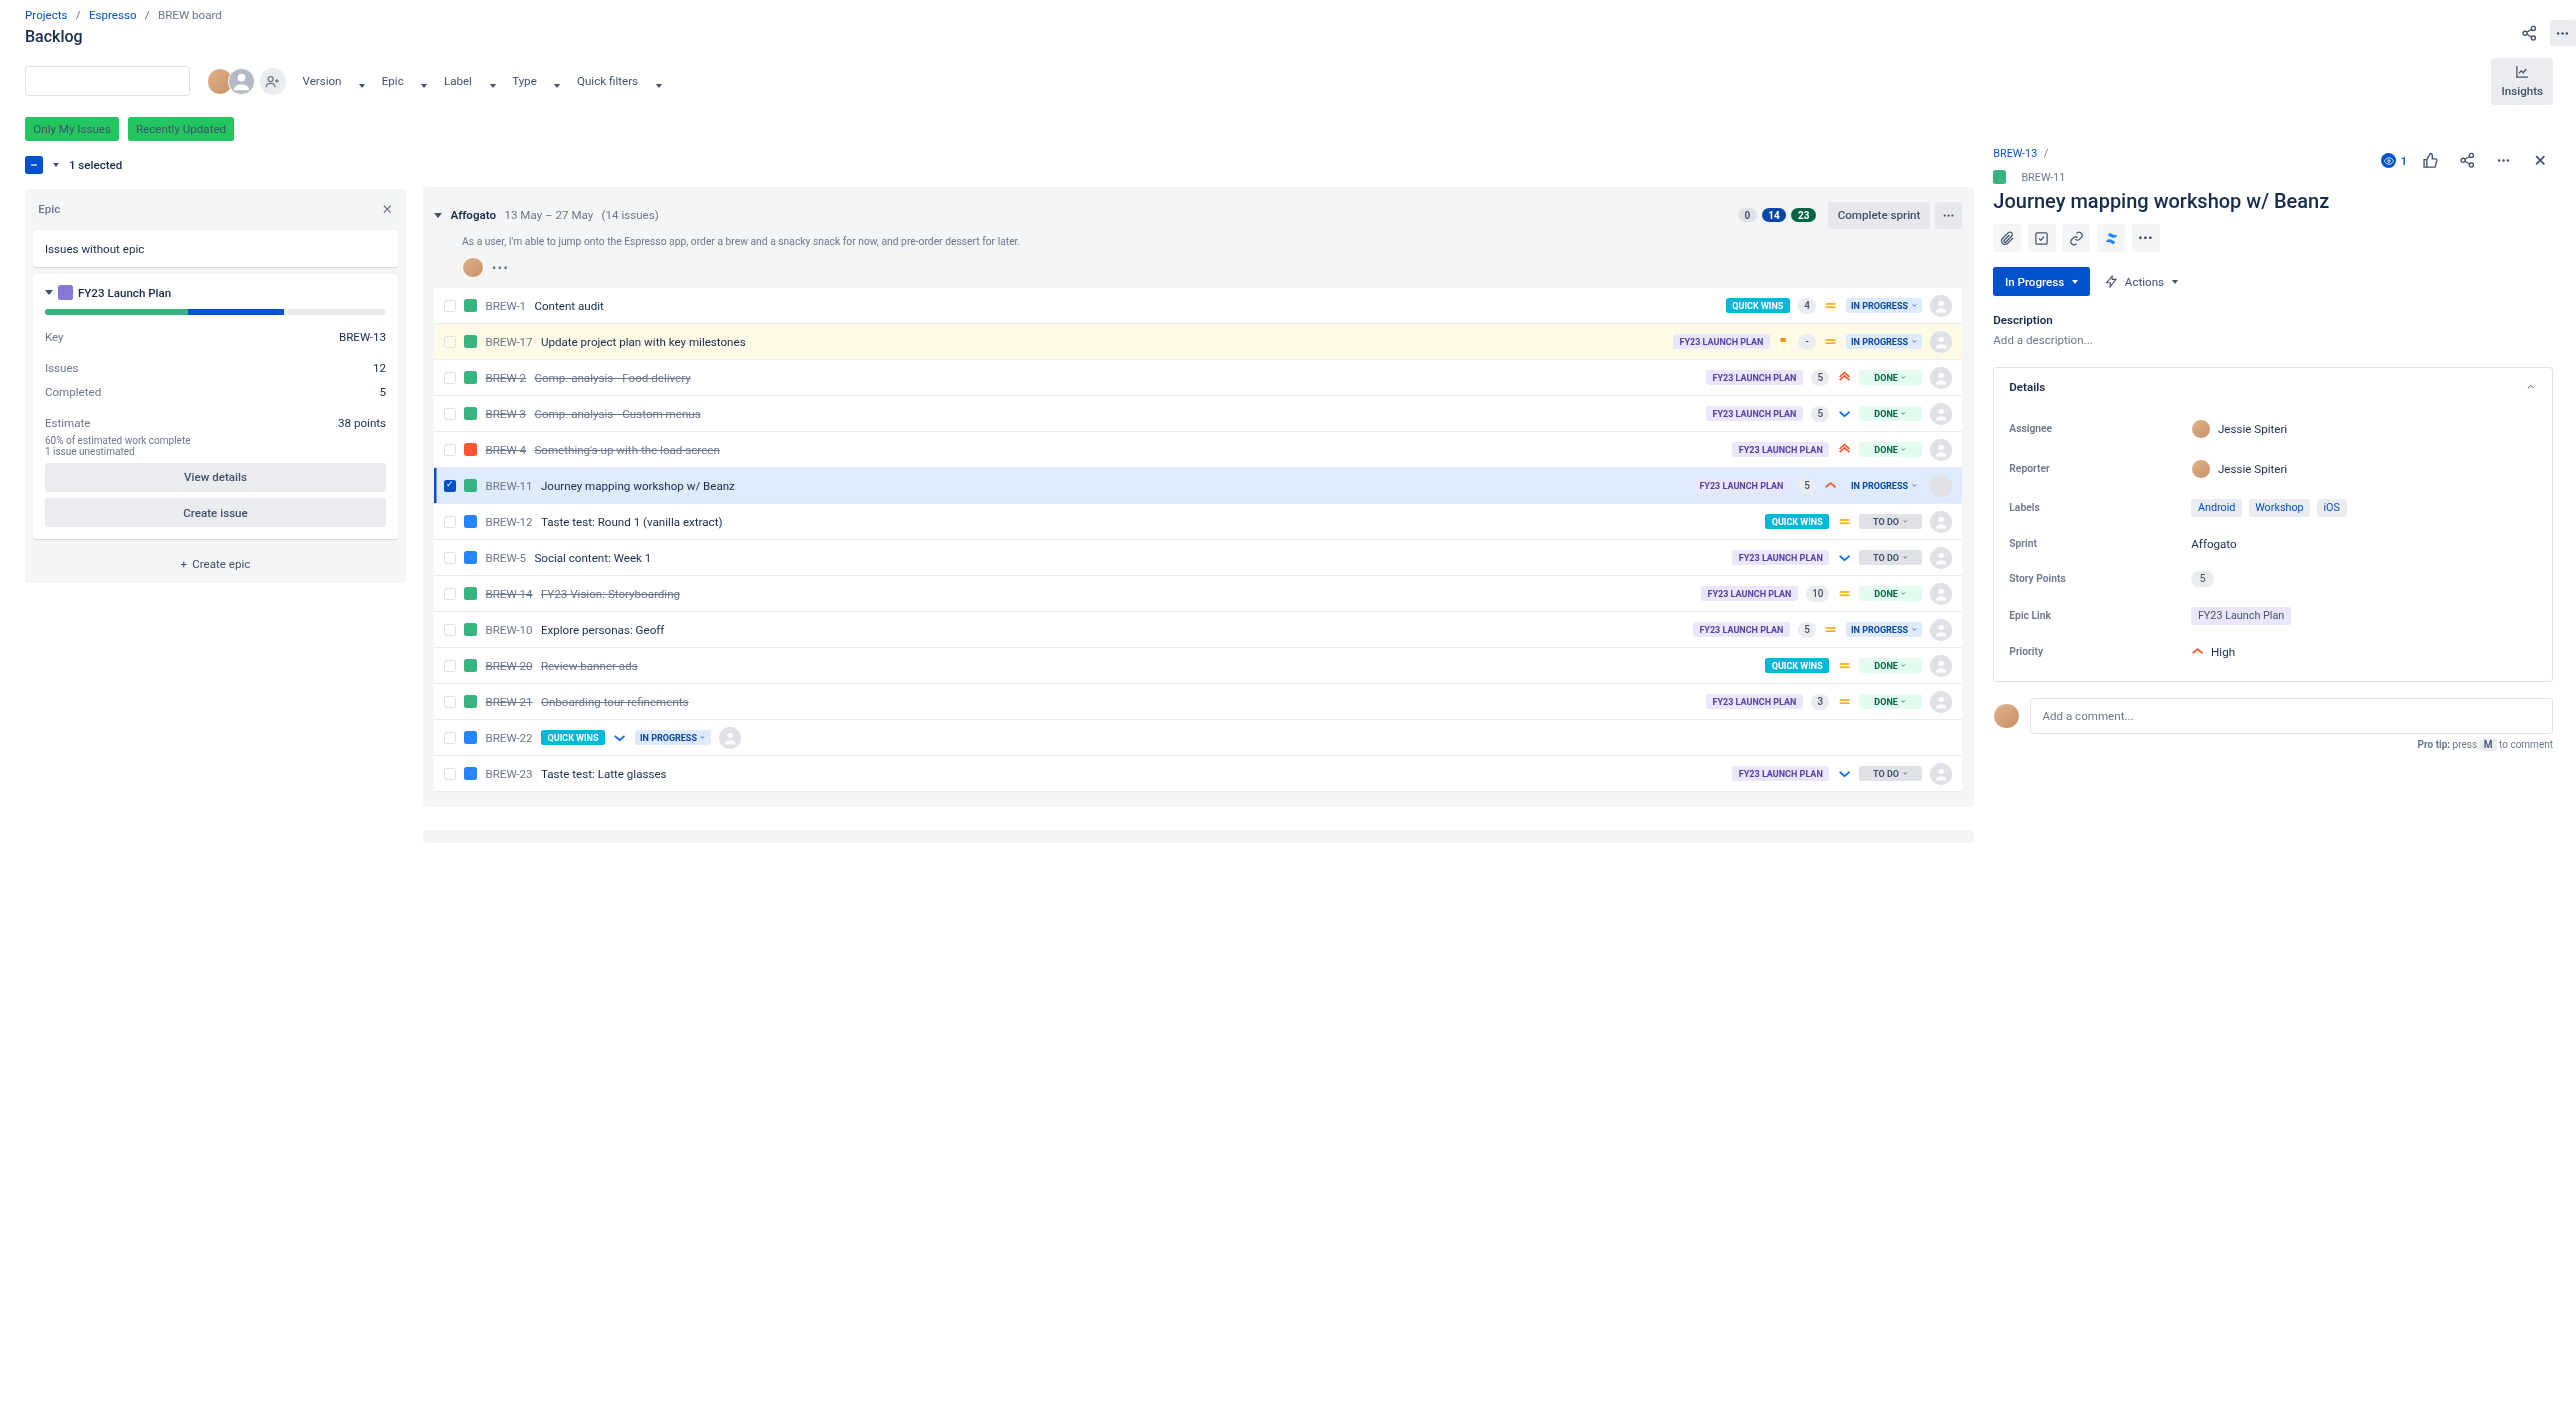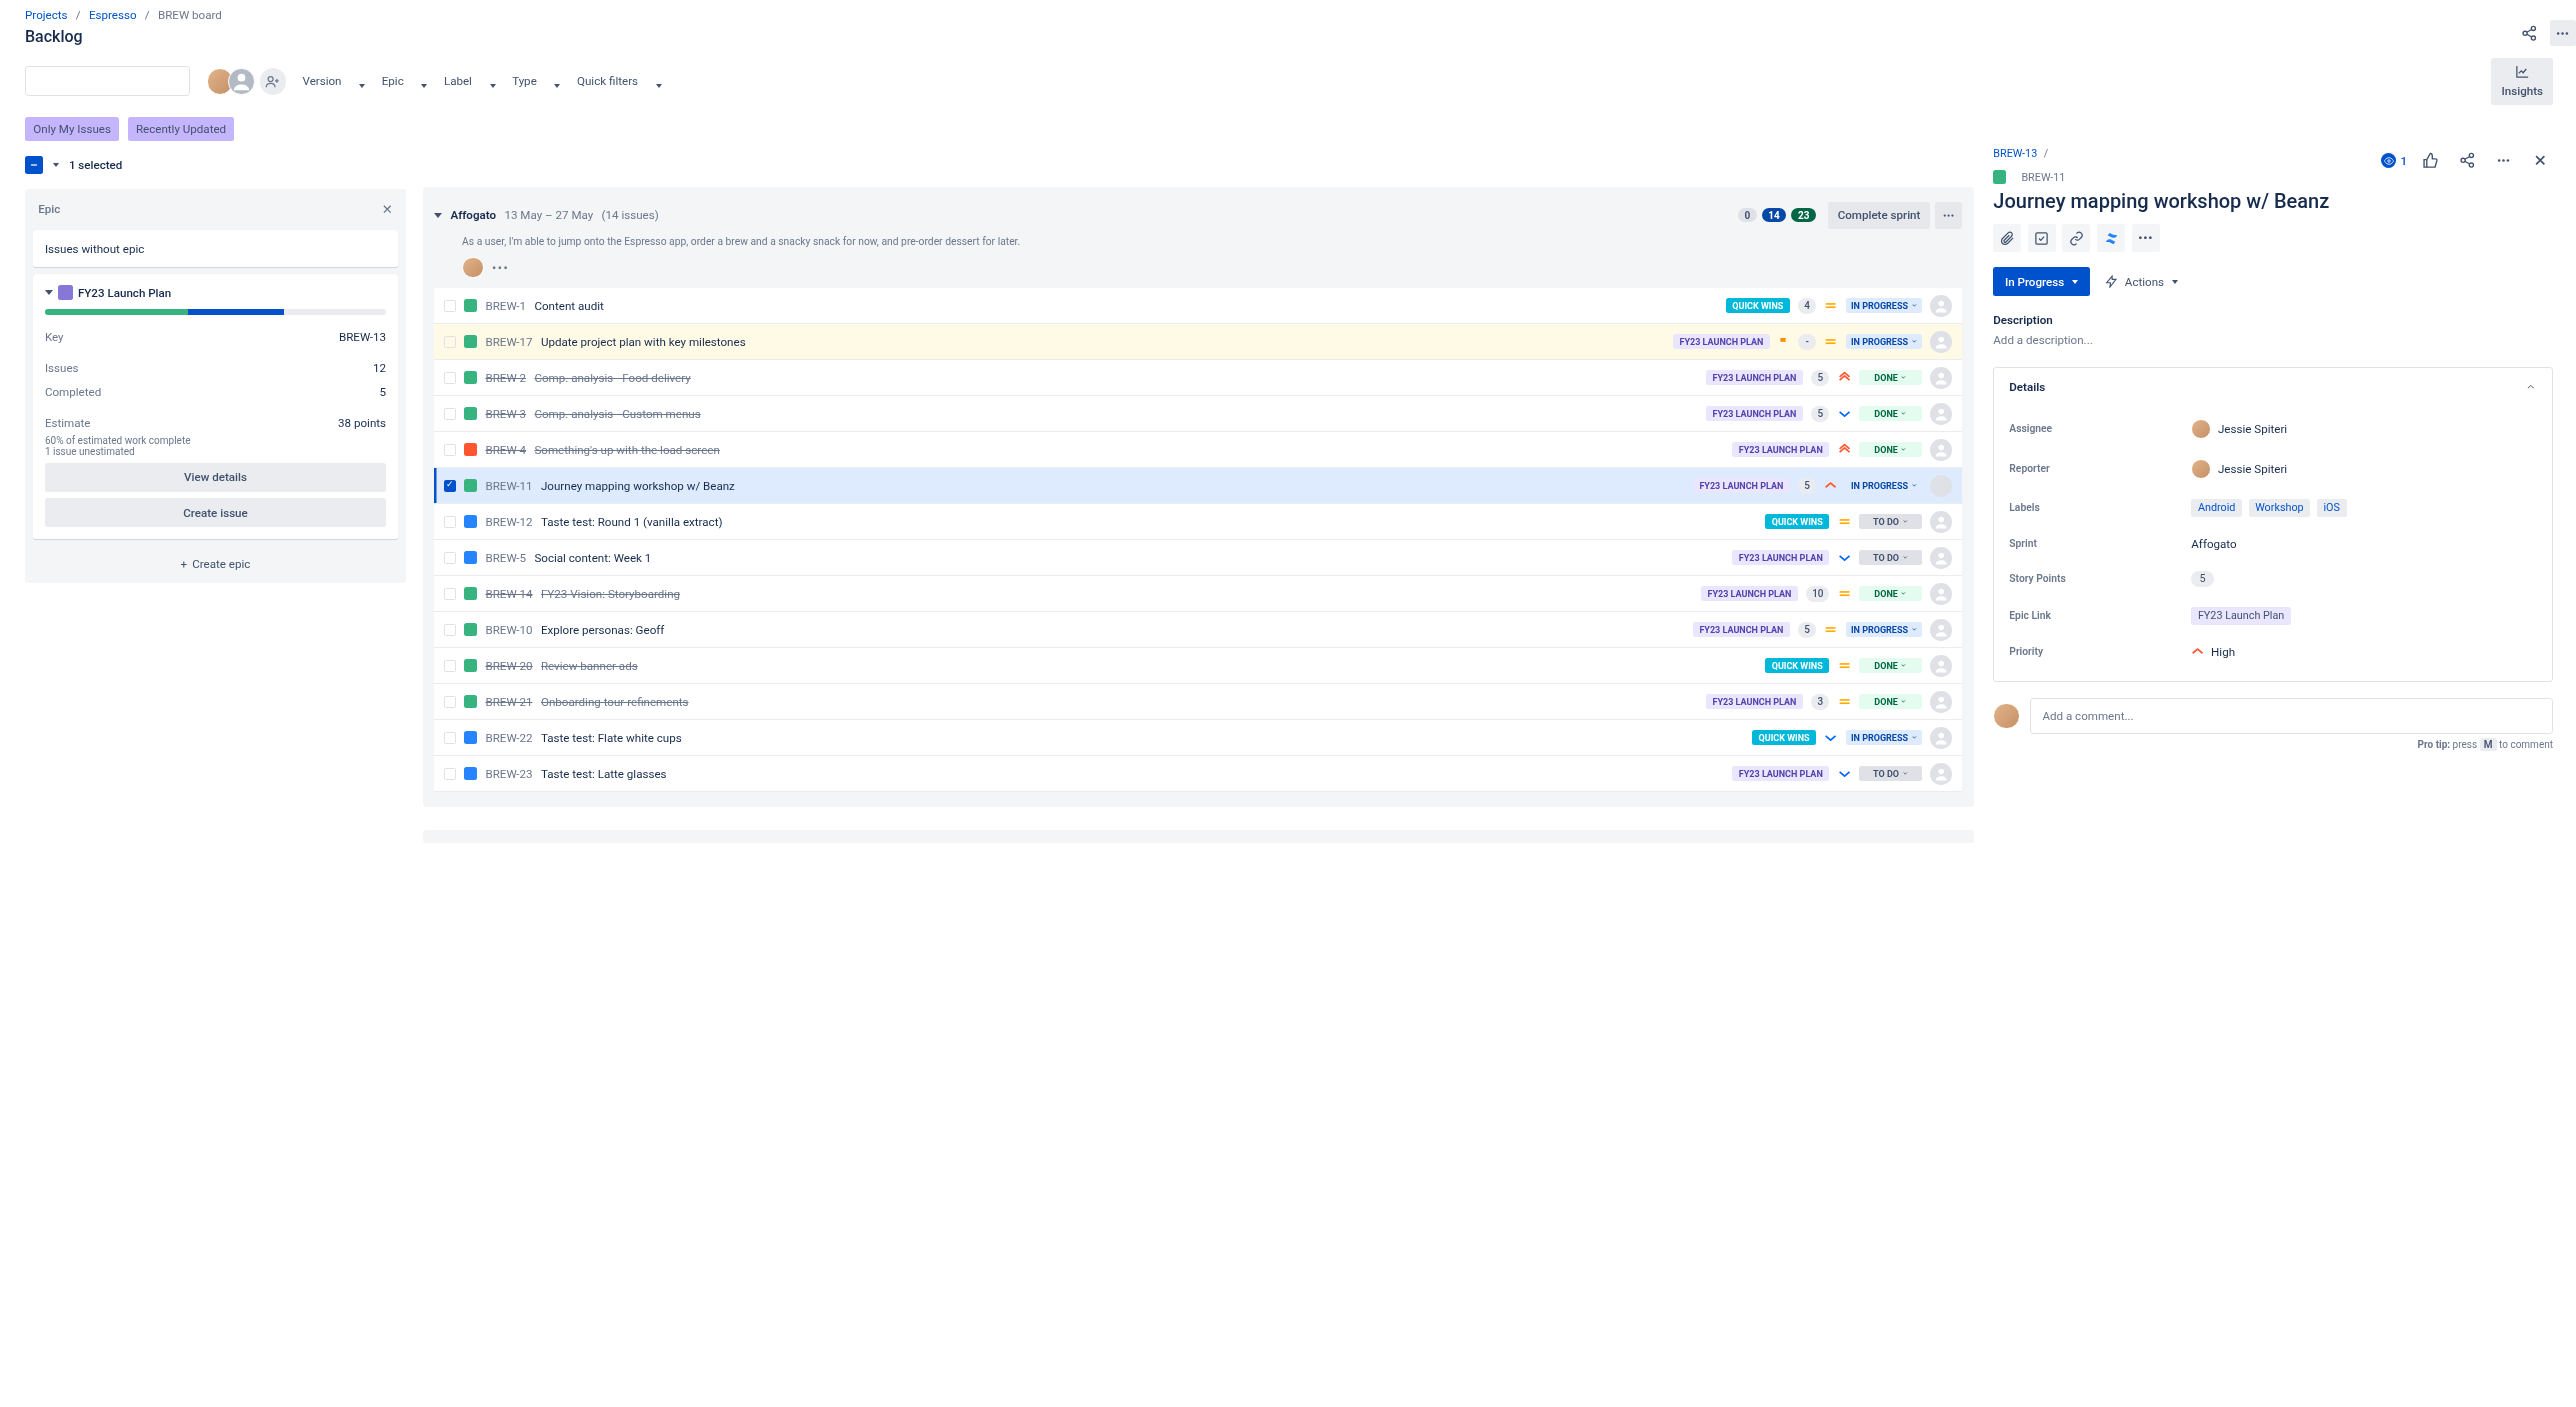--- a/index.html
+++ b/index.html
@@ -17,21 +17,21 @@
   .search-box input { border:none; outline:none; flex:1; font-size:11.6px;}
   .avatar-stack { display:flex; align-items:center;}
   .avatar { width:26.5px; height:26.5px; border-radius:50%; background:#ccc; border:1.7px solid #fff; margin-left:-5px; background-size:cover; background-position:center;}
   .avatar.first{margin-left:0;}
   .avatar-photo { background: linear-gradient(135deg,#e2b38a,#c59066);}
   .avatar-gray { background:#b3bac5; display:flex; align-items:center; justify-content:center;}
   .avatar-add { width:26.5px; height:26.5px; border-radius:50%; background:#ebecf0; display:flex; align-items:center; justify-content:center; margin-left:5px; color:#6b778c;}
   .filter-drop { display:flex; align-items:flex-end; gap:16px; color:#42526e; cursor:pointer; font-weight:400;}
   .chev { width:0; height:0; border-left:3.3px solid transparent; border-right:3.3px solid transparent; border-top:4.1px solid #42526e; margin-left:1.7px;}
   .quick-chips { display:flex; gap:8.3px;}
-  .chip-btn { background:#c4b5fd; padding:5px 8.3px; border-radius:2.5px; color:#42526e; cursor:pointer; font-size:11.6px;}
+  .chip-btn { background:#22c55e; padding:5px 8.3px; border-radius:2.5px; color:#42526e; cursor:pointer; font-size:11.6px;}
   .insights-btn { display:flex; align-items:center; gap:5px; background:#ebecf0; padding:6.6px 10px; border-radius:2.5px; color:#42526e; font-weight:500;flex-direction:column;}
 
   .main-grid { display:flex; gap:16.5px; align-items:flex-start; padding-right:23px;}
   
   .col-left { width:381px; flex-shrink:0;}
   .select-row { display:flex; align-items:center; gap:10px; margin:15px 0;}
   .select-toggle { display:flex; align-items:center; gap:3.3px;}
   .sq-blue { width:18px; height:18px; border-radius:2.5px; background:#0052cc; display:flex; align-items:center; justify-content:center; color:#fff;}
   .sel-count { font-weight:500;}
 
@@ -583,21 +583,20 @@
               <svg width="16.5" height="16.5" viewBox="0 0 24 24" fill="#fff">
                 <circle cx="12" cy="8" r="4"></circle>
                 <path d="M4 21c0-4 4-6 8-6s8 2 8 6"></path>
               </svg>
             </span>
           </div>
           <div class="row">
             <span class="chk"></span>
             <span class="itype it-task"></span>
             <span class="key">BREW-22</span>
-            <span class="title">Taste test: Flate white cups</span>
             <span class="label-pill lp-teal">QUICK WINS</span>
             <span class="prio">
               <svg width="13.2" height="13.2" viewBox="0 0 16 16">
                 <path d="M2 6l6 5 6-5" stroke="#0065ff" stroke-width="2" fill="none"></path>
               </svg>
             </span>
             <span class="status st-prog">IN PROGRESS <svg width="6.6" height="6.6" viewBox="0 0 16 16">
                 <path d="M4 6l4 4 4-4" fill="none" stroke="#0747a6" stroke-width="2"></path>
               </svg></span>
             <span class="asgn">

